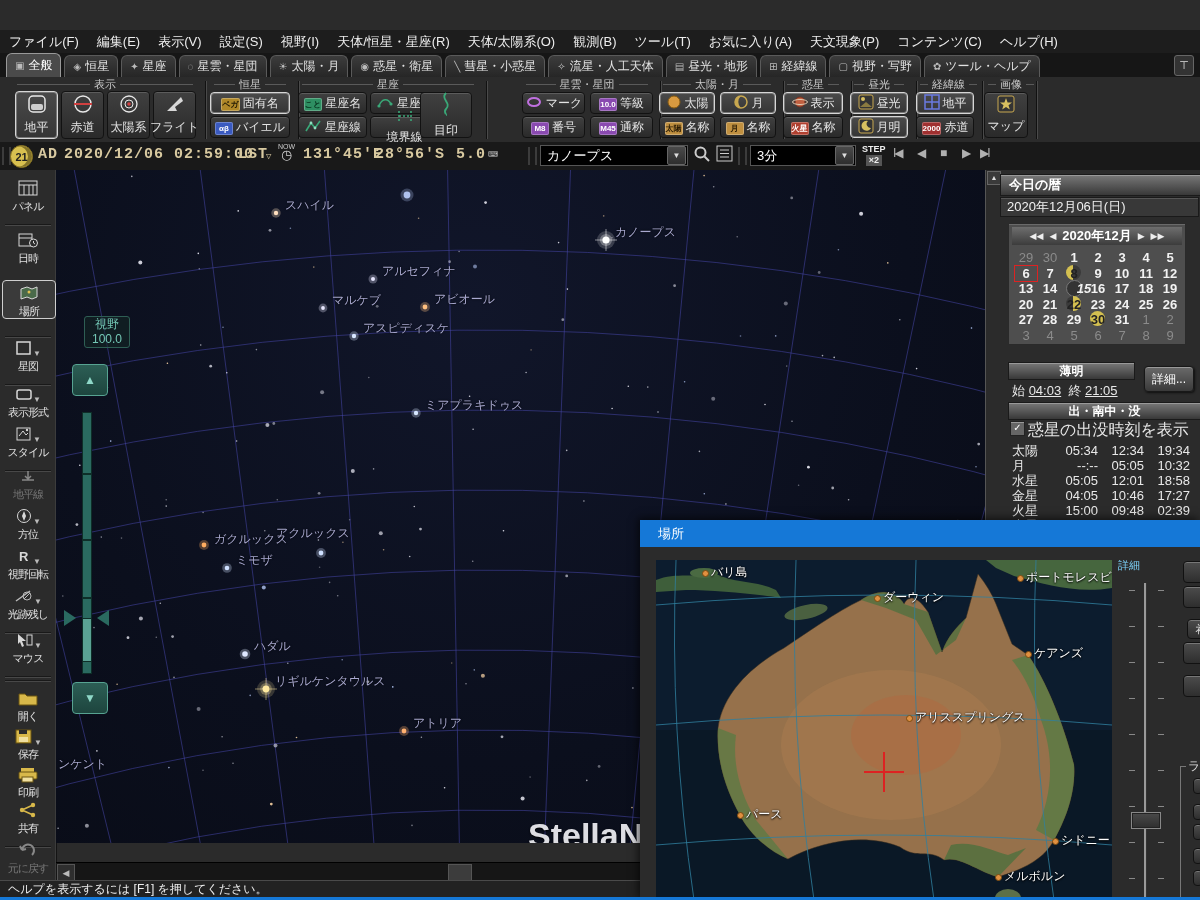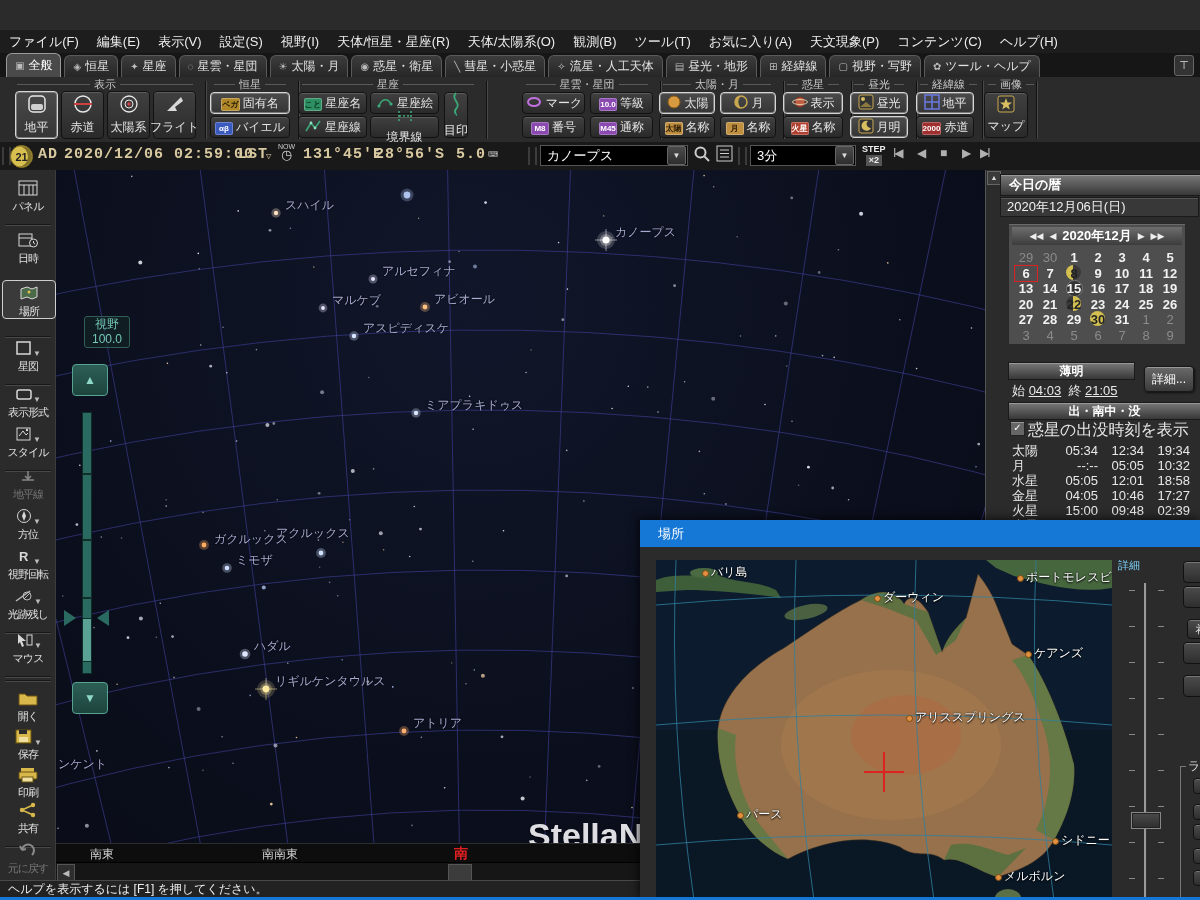--- a/index.html
+++ b/index.html
@@ -228,21 +228,21 @@
             <circle cx="11" cy="9" r="1.4" fill="#8fe0c0"></circle>
           </svg></span>
         <span>星座線</span>
       </div>
       <div class="btn3d" style="left: 370px; top: 39px; width: 69px; height: 22px; flex-direction: column;">
         <span class="gicon"><svg width="18" height="14" viewBox="0 0 18 14">
             <path d="M3 2 V12 M3 7 H15 M15 2 V12" fill="none" stroke="#3aa878" stroke-width="1.6" stroke-dasharray="2 2"></path>
           </svg></span>
         <span>境界線</span>
       </div>
-      <div class="btn3d big" style="left: 444px; top: 15px; width: 24px; height: 46px; text-align: center;">
+      <div class="btn3d big" style="left: 420px; top: 15px; width: 52px; height: 46px; text-align: center;">
         <span class="gicon"><svg width="18" height="26" viewBox="0 0 18 26">
             <path d="M9 2 C3 8 15 12 9 18 C6 21 10 24 9 24" fill="none" stroke="#3aa878" stroke-width="1.8"></path>
           </svg></span>
         <span>目印</span>
       </div>
       <div class="rsep" style="left: 486px;"></div>
       <div class="rgl" style="left: 522px; width: 130px;">
         <span>星雲・星団</span>
       </div>
       <div class="btn3d" style="left: 522px; top: 15px; width: 63px; height: 22px;">
@@ -770,25 +770,20 @@
       <div style="position: absolute; left: 26px; top: 242px; width: 10px; height: 262px; background: rgb(42, 106, 96); border: 1px solid rgb(14, 46, 40); box-sizing: border-box;">
         <div style="position: absolute; left: 0px; top: 60px; width: 8px; height: 2px; background: rgb(14, 46, 40);"></div>
         <div style="position: absolute; left: 0px; top: 126px; width: 8px; height: 2px; background: rgb(14, 46, 40);"></div>
         <div style="position: absolute; left: 0px; top: 184px; width: 8px; height: 2px; background: rgb(14, 46, 40);"></div>
       </div>
       <div style="position: absolute; left: 26px; top: 448px; width: 10px; height: 44px; background: rgb(90, 162, 148); border: 1px solid rgb(14, 46, 40); box-sizing: border-box;"></div>
       <div style="position: absolute; left: 8px; top: 440px; width: 0px; height: 0px; border-top: 8px solid transparent; border-bottom: 8px solid transparent; border-left: 12px solid rgb(42, 106, 96);"></div>
       <div style="position: absolute; left: 41px; top: 440px; width: 0px; height: 0px; border-top: 8px solid transparent; border-bottom: 8px solid transparent; border-right: 12px solid rgb(42, 106, 96);"></div>
       <div class="watermark" style="left: 472px; top: 646px;">StellaNa</div>
     </div>
-  <div class="abs dirstrip" id="dirstrip">
-      <div style="position: absolute; left: 34px; top: 2px;">南東</div>
-      <div style="position: absolute; left: 206px; top: 2px;">南南東</div>
-      <div style="position: absolute; left: 398px; top: 1px; color: rgb(224, 32, 32); font-weight: bold; font-size: 14px;">南</div>
-    </div>
   <div class="abs hscroll" id="hscroll">
       <div class="hsbtn" style="left: 1px;">◀</div>
       <div class="hsbtn" style="left: 392px; width: 22px; background: rgb(60, 60, 60);"></div>
     </div>
 
   <div class="abs rpanel" id="rpanel">
       <div style="position: absolute; left: 1px; top: 1px; width: 12px; height: 12px; background: rgb(58, 58, 58); border: 1px solid rgb(102, 102, 102); font-size: 7px; color: rgb(221, 221, 221); text-align: center; line-height: 12px;">▲</div>
       <div class="hbar" style="left: 14px; top: 4px; width: 199px; height: 20px; padding-left: 8px;">
         <span>今日の暦</span>
       </div>
@@ -814,21 +809,21 @@
         <div class="calcell" style="left: 30px; top: 41.5px;">7</div>
         <div class="mooncir" style="left: 57px; top: 40.5px; background: linear-gradient(90deg, rgb(212, 192, 80) 50%, rgb(58, 58, 58) 50%);"></div>
         <div class="calcell" style="left: 54px; top: 41.5px; color: rgb(34, 34, 34);">8</div>
         <div class="calcell" style="left: 78px; top: 41.5px;">9</div>
         <div class="calcell" style="left: 102px; top: 41.5px;">10</div>
         <div class="calcell" style="left: 126px; top: 41.5px;">11</div>
         <div class="calcell" style="left: 150px; top: 41.5px;">12</div>
         <div class="calcell" style="left: 6px; top: 57px;">13</div>
         <div class="calcell" style="left: 30px; top: 57px;">14</div>
         <div class="mooncir" style="left: 57px; top: 56px; background: rgb(51, 51, 51); border: 1px solid rgb(119, 119, 119);"></div>
-        <div class="calcell" style="left: 54px; top: 57px;">15</div>
+        <div class="calcell" style="left: 64px; top: 57px; font-style: italic;">15</div>
         <div class="calcell" style="left: 78px; top: 57px;">16</div>
         <div class="calcell" style="left: 102px; top: 57px;">17</div>
         <div class="calcell" style="left: 126px; top: 57px;">18</div>
         <div class="calcell" style="left: 150px; top: 57px;">19</div>
         <div class="calcell" style="left: 6px; top: 72.5px;">20</div>
         <div class="calcell" style="left: 30px; top: 72.5px;">21</div>
         <div class="mooncir" style="left: 57px; top: 71.5px; background: linear-gradient(90deg, rgb(58, 58, 58) 50%, rgb(212, 192, 80) 50%);"></div>
         <div class="calcell" style="left: 54px; top: 72.5px; color: rgb(34, 34, 34);">22</div>
         <div class="calcell" style="left: 78px; top: 72.5px;">23</div>
         <div class="calcell" style="left: 102px; top: 72.5px;">24</div>

